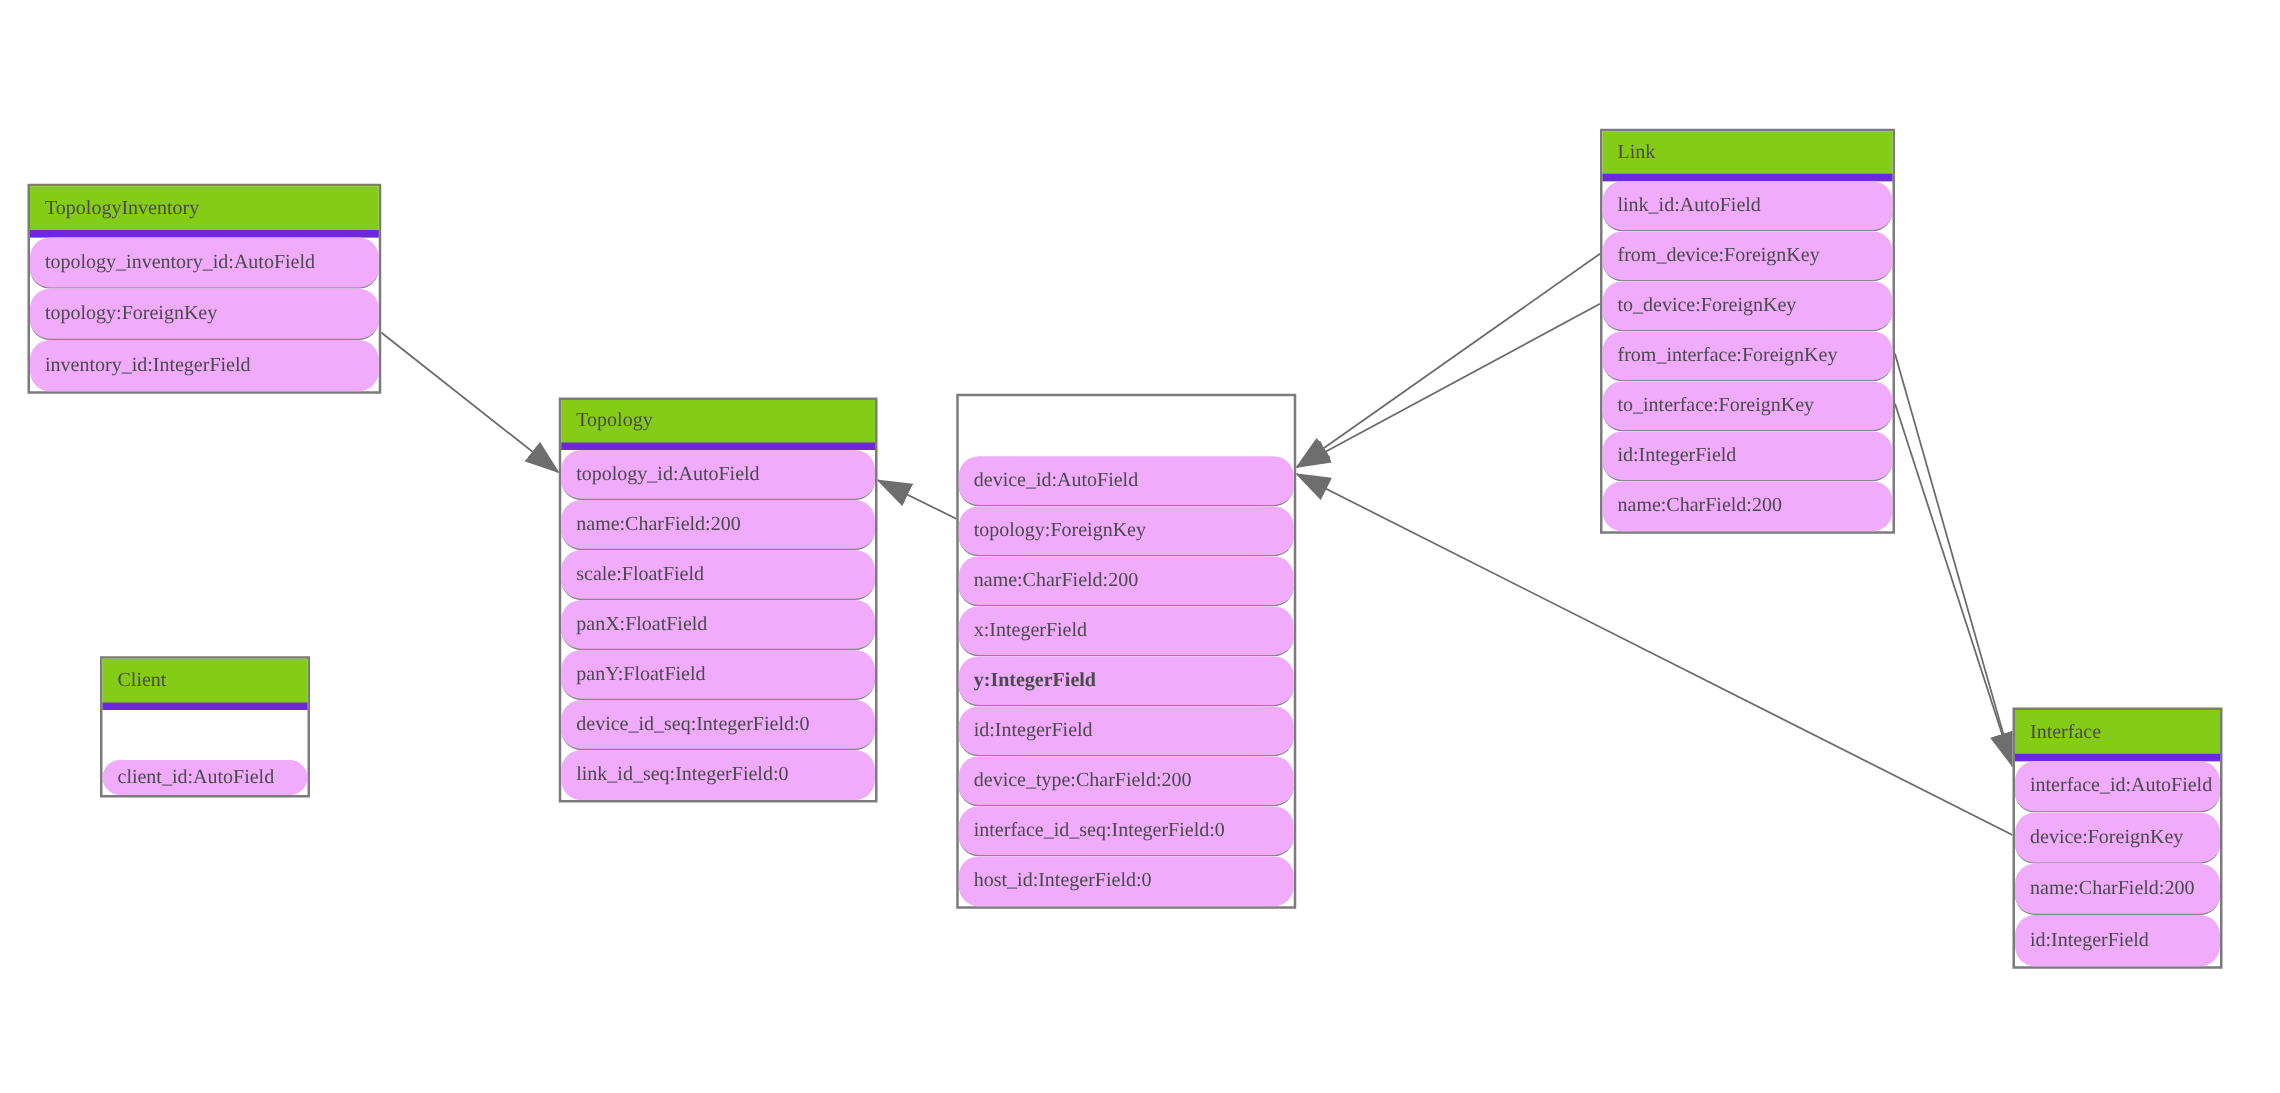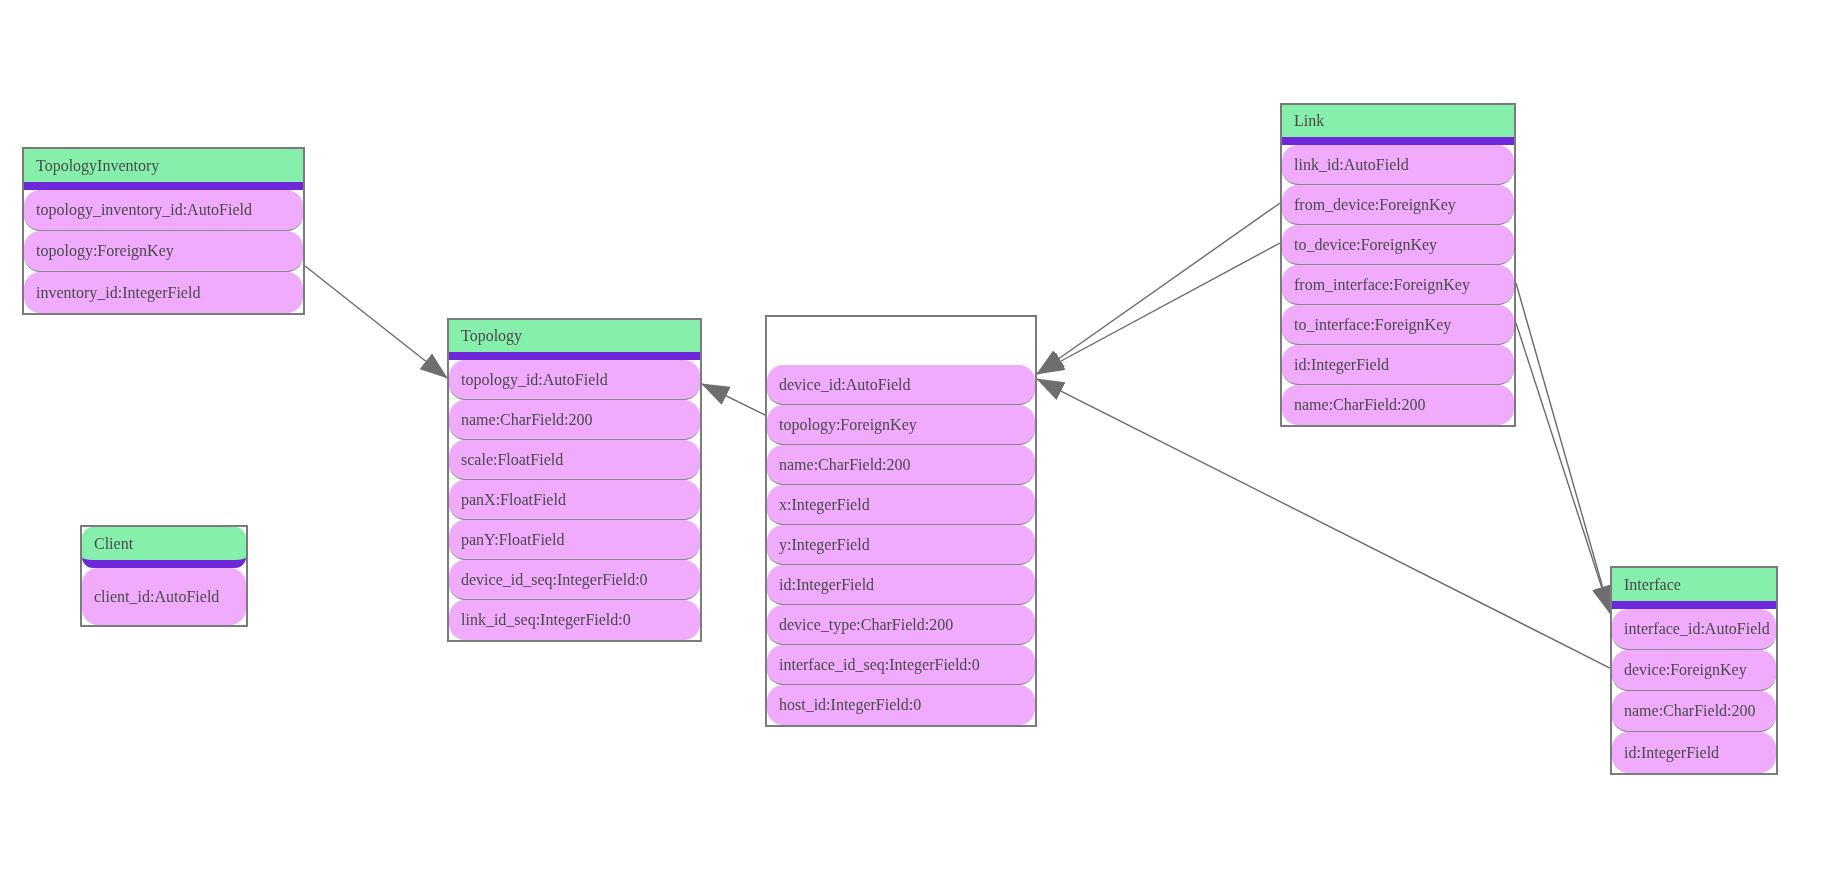--- a/index.html
+++ b/index.html
@@ -29,22 +29,22 @@
     border: 2px solid #7b7b7b;
     background: #ffffff;
     color: #4a4a4a;
     font-size: 16px;
   }
   .entity-header {
     box-sizing: border-box;
     display: flex;
     align-items: center;
     padding: 0 12px;
-    background: #86efac;
-    border-bottom: 8px solid #6d28d9;
+    background: #84cc16;
+    border-bottom: 6px solid #6d28d9;
     white-space: nowrap;
     overflow: hidden;
     text-align: right;
   }
   .entity-row {
     box-sizing: border-box;
     display: flex;
     align-items: center;
     padding: 0 12px;
     border-bottom: 1px solid #878787;
@@ -88,29 +88,29 @@
         <div class="entity-header" style="height: 40px;">Topology</div>
         <div class="entity-row" style="height: 40px;">topology_id:AutoField</div>
         <div class="entity-row" style="height: 40px;">name:CharField:200</div>
         <div class="entity-row" style="height: 40px;">scale:FloatField</div>
         <div class="entity-row" style="height: 40px;">panX:FloatField</div>
         <div class="entity-row" style="height: 40px;">panY:FloatField</div>
         <div class="entity-row" style="height: 40px;">device_id_seq:IntegerField:0</div>
         <div class="entity-row" style="height: 40px;">link_id_seq:IntegerField:0</div>
       </div>
       <div class="entity" style="left: 80px; top: 525px; width: 168px;">
-        <div class="entity-header" style="height: 41px; border-radius: 11px;">Client</div>
-        <div class="entity-row" style="height: 57px;">client_id:AutoField</div>
+        <div class="entity-header" style="height: 41px;">Client</div>
+        <div class="entity-row" style="height: 28px; margin-top: 40px;">client_id:AutoField</div>
       </div>
       <div class="entity" style="left: 765px; top: 315px; width: 272px;">
         <div class="entity-row" style="height: 40px; margin-top: 48px;">device_id:AutoField</div>
         <div class="entity-row" style="height: 40px;">topology:ForeignKey</div>
         <div class="entity-row" style="height: 40px;">name:CharField:200</div>
         <div class="entity-row" style="height: 40px;">x:IntegerField</div>
-        <div class="entity-row" style="height: 40px;">y:IntegerField</div>
+        <div class="entity-row" style="height: 40px; font-weight: bold;">y:IntegerField</div>
         <div class="entity-row" style="height: 40px;">id:IntegerField</div>
         <div class="entity-row" style="height: 40px;">device_type:CharField:200</div>
         <div class="entity-row" style="height: 40px;">interface_id_seq:IntegerField:0</div>
         <div class="entity-row" style="height: 40px;">host_id:IntegerField:0</div>
       </div>
       <div class="entity" style="left: 1280px; top: 103px; width: 236px;">
         <div class="entity-header" style="height: 40px;">Link</div>
         <div class="entity-row" style="height: 40px;">link_id:AutoField</div>
         <div class="entity-row" style="height: 40px;">from_device:ForeignKey</div>
         <div class="entity-row" style="height: 40px;">to_device:ForeignKey</div>

